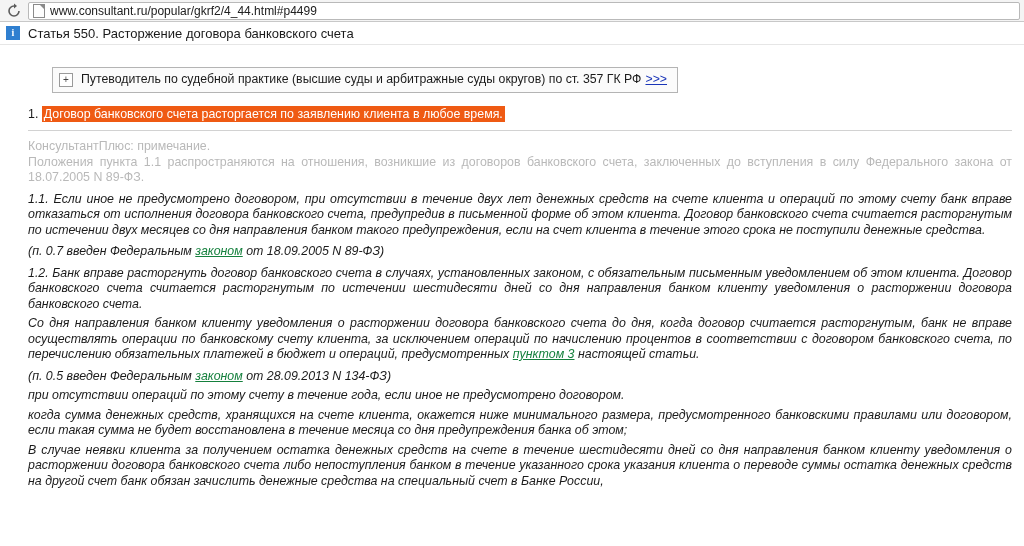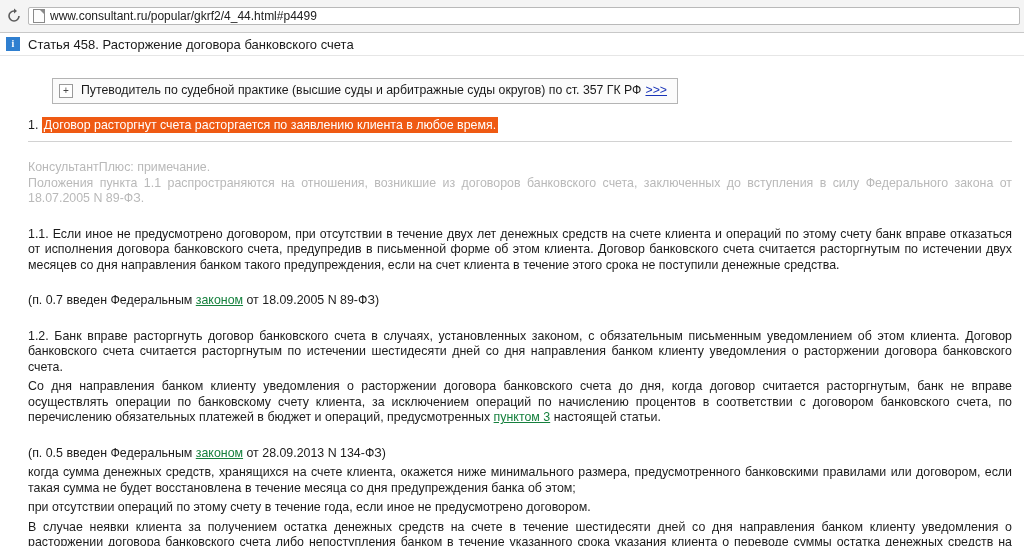--- a/index.html
+++ b/index.html
@@ -16,21 +16,21 @@
     background: #ffffff;
   }
 
   
   .browser-bar {
     height: 22px;
     display: flex;
     align-items: center;
     background: #f4f4f4;
     border-bottom: 1px solid #c8c8c8;
-    padding: 16px 4px;
+    padding: 5px 4px;
     box-sizing: border-box;
   }
   .reload-icon {
     width: 16px;
     height: 16px;
     margin-right: 6px;
     margin-left: 2px;
     position: relative;
     flex: 0 0 auto;
   }
@@ -132,22 +132,23 @@
     text-decoration: underline;
     cursor: pointer;
   }
   .link-arrows {
     color: #1a35b8;
     text-decoration: underline;
     margin-left: 4px;
   }
 
   .para {
-    margin: 20px 0 0 0;
+    margin: 6px 0 0 0;
     text-align: justify;
+    font-style: italic;
   }
   .para.tight { margin-top: 4px; }
 
   .hl {
     background: #ef5a13;
     color: #ffffff;
     padding: 1px 2px;
     box-decoration-break: clone;
     -webkit-box-decoration-break: clone;
   }
@@ -158,21 +159,21 @@
   .num-prefix { color: #1b1b1b; }
 
   .divider {
     border: none;
     border-top: 1px solid #d2d2d2;
     margin: 8px 0 0 0;
   }
 
   .note {
     color: #b9b9b9;
-    margin-top: 18px;
+    margin-top: 8px;
     line-height: 15.5px;
     text-align: justify;
   }
 
   .para-3-wrap { margin-top: 12px; }
 </style>
 </head>
 <body>
 
 <div id="page">
@@ -185,34 +186,34 @@
       </svg>
     </span>
     <div class="url-box">
       <span class="doc-icon"></span>
       <span class="url-text">www.consultant.ru/popular/gkrf2/4_44.html#p4499</span>
     </div>
   </div>
 
   <div class="title-row">
     <span class="info-icon">i</span>
-    <span class="doc-title">Статья 458. Расторжение договора банковского счета</span>
+    <span class="doc-title">Статья 550. Расторжение договора банковского счета</span>
   </div>
 
   <div class="doc-body">
 
     <div class="guide-box">
       <span class="plus-box">+</span>
       <span>Путеводитель по судебной практике (высшие суды и арбитражные суды округов) по ст. 357 ГК РФ</span>
       <span class="link-arrows">&gt;&gt;&gt;</span>
     </div>
 
     <div class="hl-line">
       <span class="num-prefix">1.</span>
-      <span class="hl">Договор расторгнут счета расторгается по заявлению клиента в любое время.</span>
+      <span class="hl">Договор банковского счета расторгается по заявлению клиента в любое время.</span>
     </div>
 
     <hr class="divider">
 
     <div class="note">
       <div>КонсультантПлюс: примечание.</div>
       <div>
         <span>Положения пункта 1.1 распространяются на отношения, возникшие из договоров банковского счета, заключенных до вступления в силу Федерального закона от 18.07.2005 N 89-ФЗ.</span>
       </div>
     </div>
@@ -227,23 +228,23 @@
 
     <div class="para tight">
       <span>Со дня направления банком клиенту уведомления о расторжении договора банковского счета до дня, когда договор считается расторгнутым, банк не вправе осуществлять операции по банковскому счету клиента, за исключением операций по начислению процентов в соответствии с договором банковского счета, по перечислению обязательных платежей в бюджет и операций, предусмотренных </span><span class="link">пунктом 3</span><span> настоящей статьи.</span>
     </div>
 
     <div class="para">
       <span>(п. 0.5 введен Федеральным </span><span class="link">законом</span><span> от 28.09.2013 N 134-ФЗ)</span>
     </div>
 
 
+    <div class="para tight">при отсутствии операций по этому счету в течение года, если иное не предусмотрено договором.</div>
+
     <div class="para tight">когда сумма денежных средств, хранящихся на счете клиента, окажется ниже минимального размера, предусмотренного банковскими правилами или договором, если такая сумма не будет восстановлена в течение месяца со дня предупреждения банка об этом;</div>
-
-    <div class="para tight">при отсутствии операций по этому счету в течение года, если иное не предусмотрено договором.</div>
 
 
     <div class="para tight">
       <span>В случае неявки клиента за получением остатка денежных средств на счете в течение шестидесяти дней со дня направления банком клиенту уведомления о расторжении договора банковского счета либо непоступления банком в течение указанного срока указания клиента о переводе суммы остатка денежных средств на другой счет банк обязан зачислить денежные средства на специальный счет в Банке России, </span>
     </div>
 
   </div>
 </div>
 
 </body></html>

